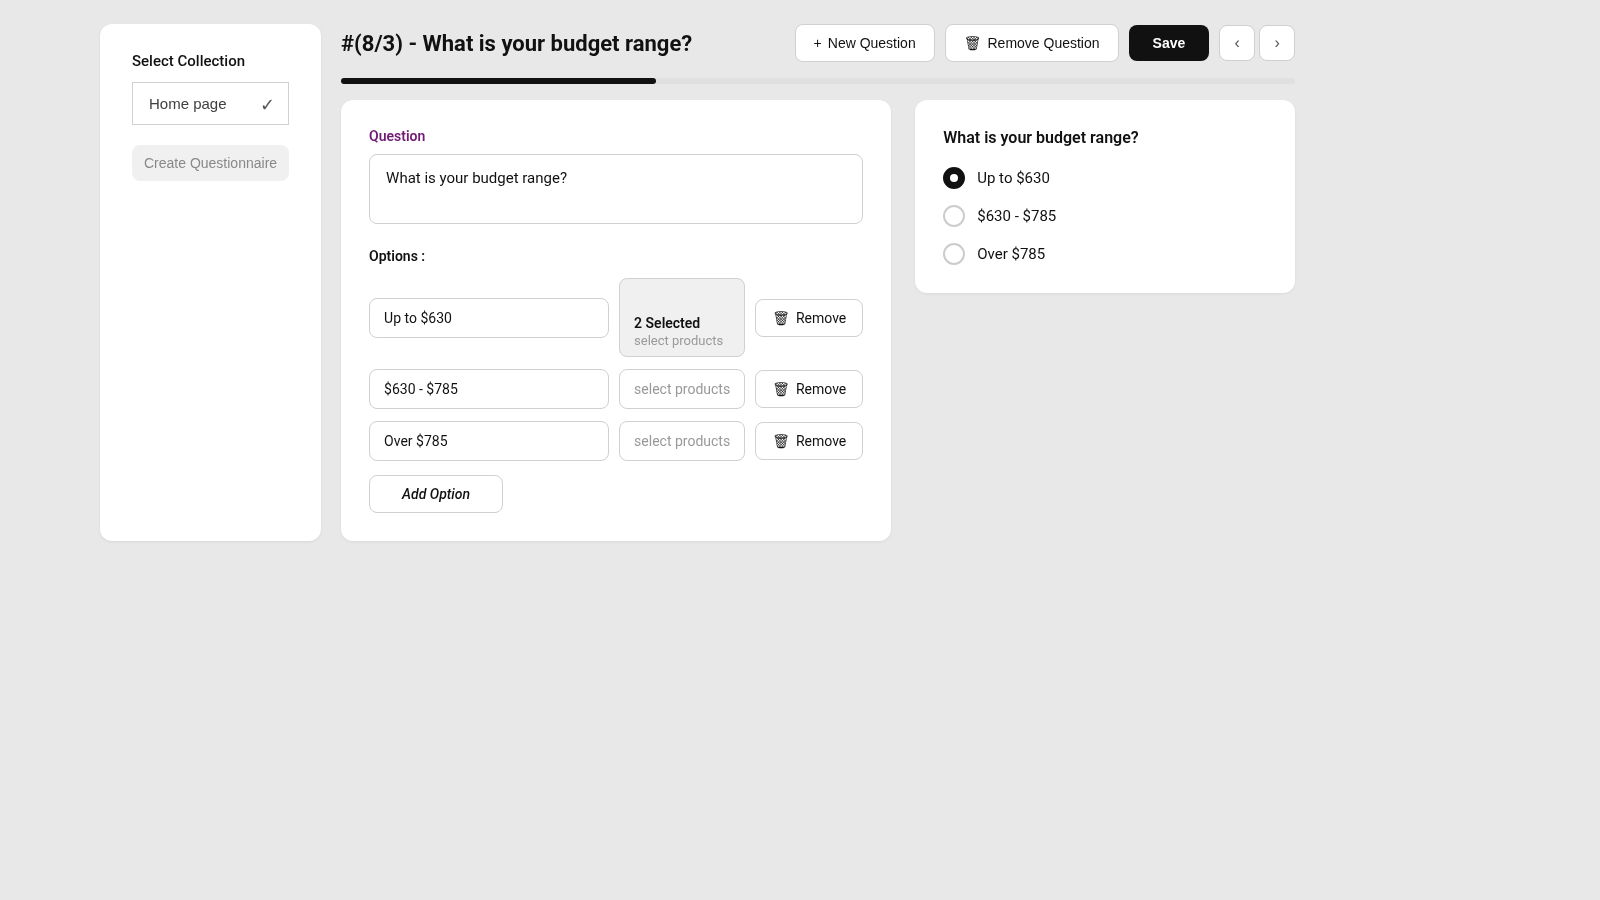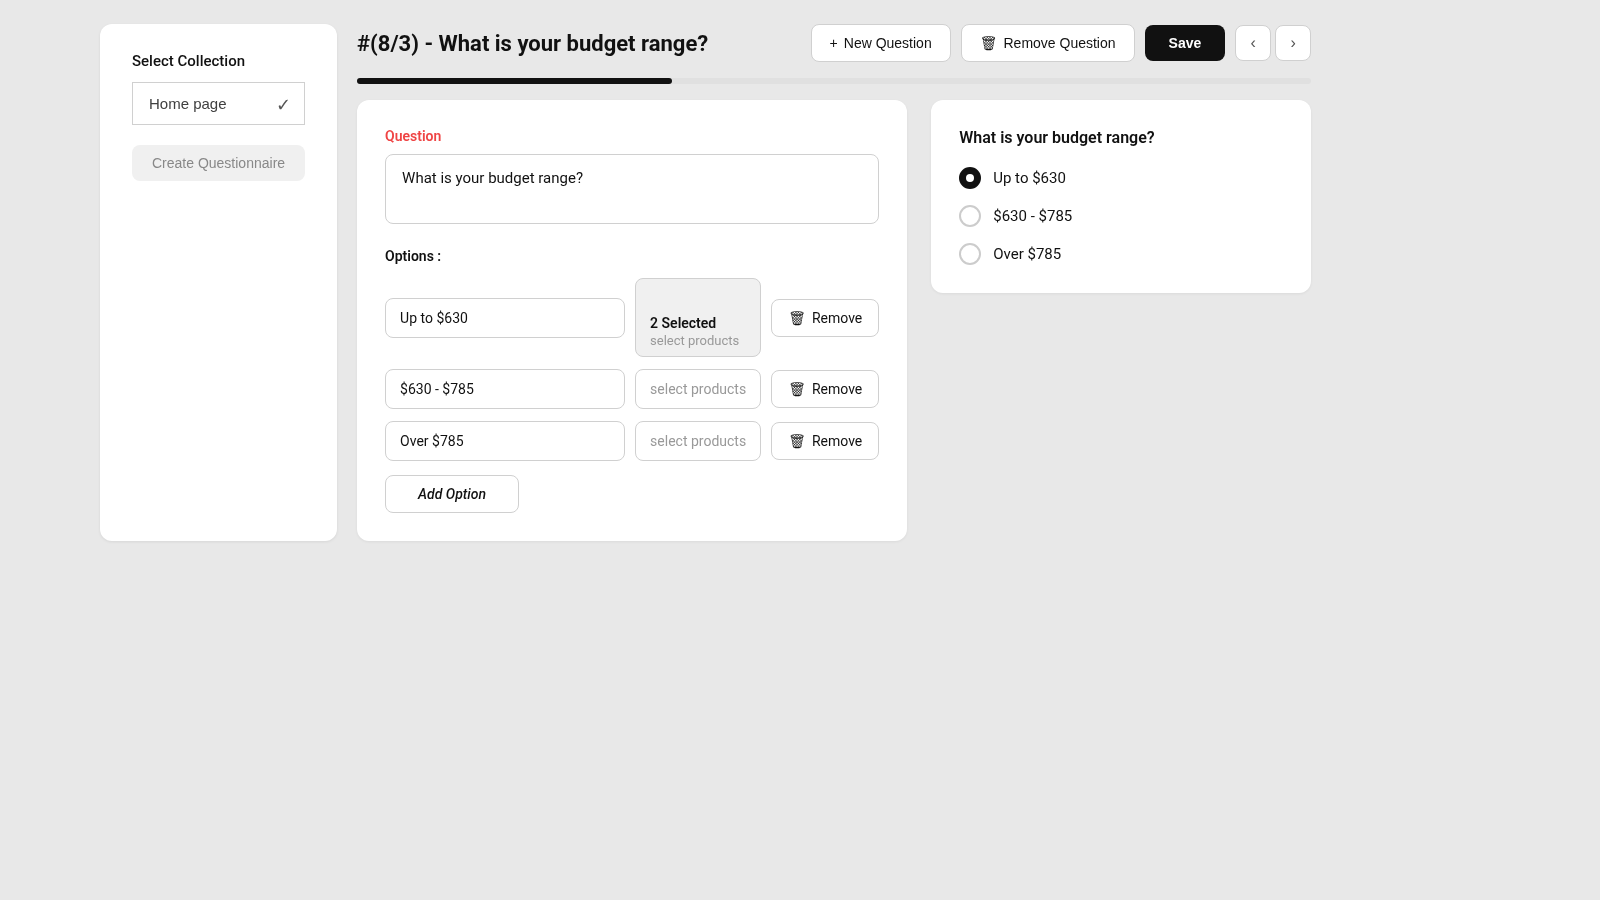--- a/index.html
+++ b/index.html
@@ -52,21 +52,21 @@
       position: absolute;
       right: 14px;
       top: 50%;
       transform: translateY(-50%);
       pointer-events: none;
       color: #555;
       font-size: 18px;
     }
     .create-btn {
       margin-top: 20px;
-      padding: 10px 20px;
+      padding: 10px 12px;
       background: #f0f0f0;
       border: none;
       border-radius: 8px;
       font-size: 14px;
       color: #888;
       cursor: not-allowed;
     }
 
     
     .question-section {
@@ -167,21 +167,21 @@
     .question-form-card {
       background: #fff;
       border-radius: 12px;
       padding: 28px;
       flex: 1;
       box-shadow: 0 1px 3px rgba(0,0,0,0.06);
     }
     .form-label {
       font-size: 14px;
       font-weight: 600;
-      color: #ef4444;
+      color: #701a75;
       margin-bottom: 10px;
     }
     .question-input {
       width: 100%;
       padding: 14px 16px;
       border: 1px solid #d0d0d0;
       border-radius: 8px;
       font-size: 15px;
       color: #111;
       outline: none;

